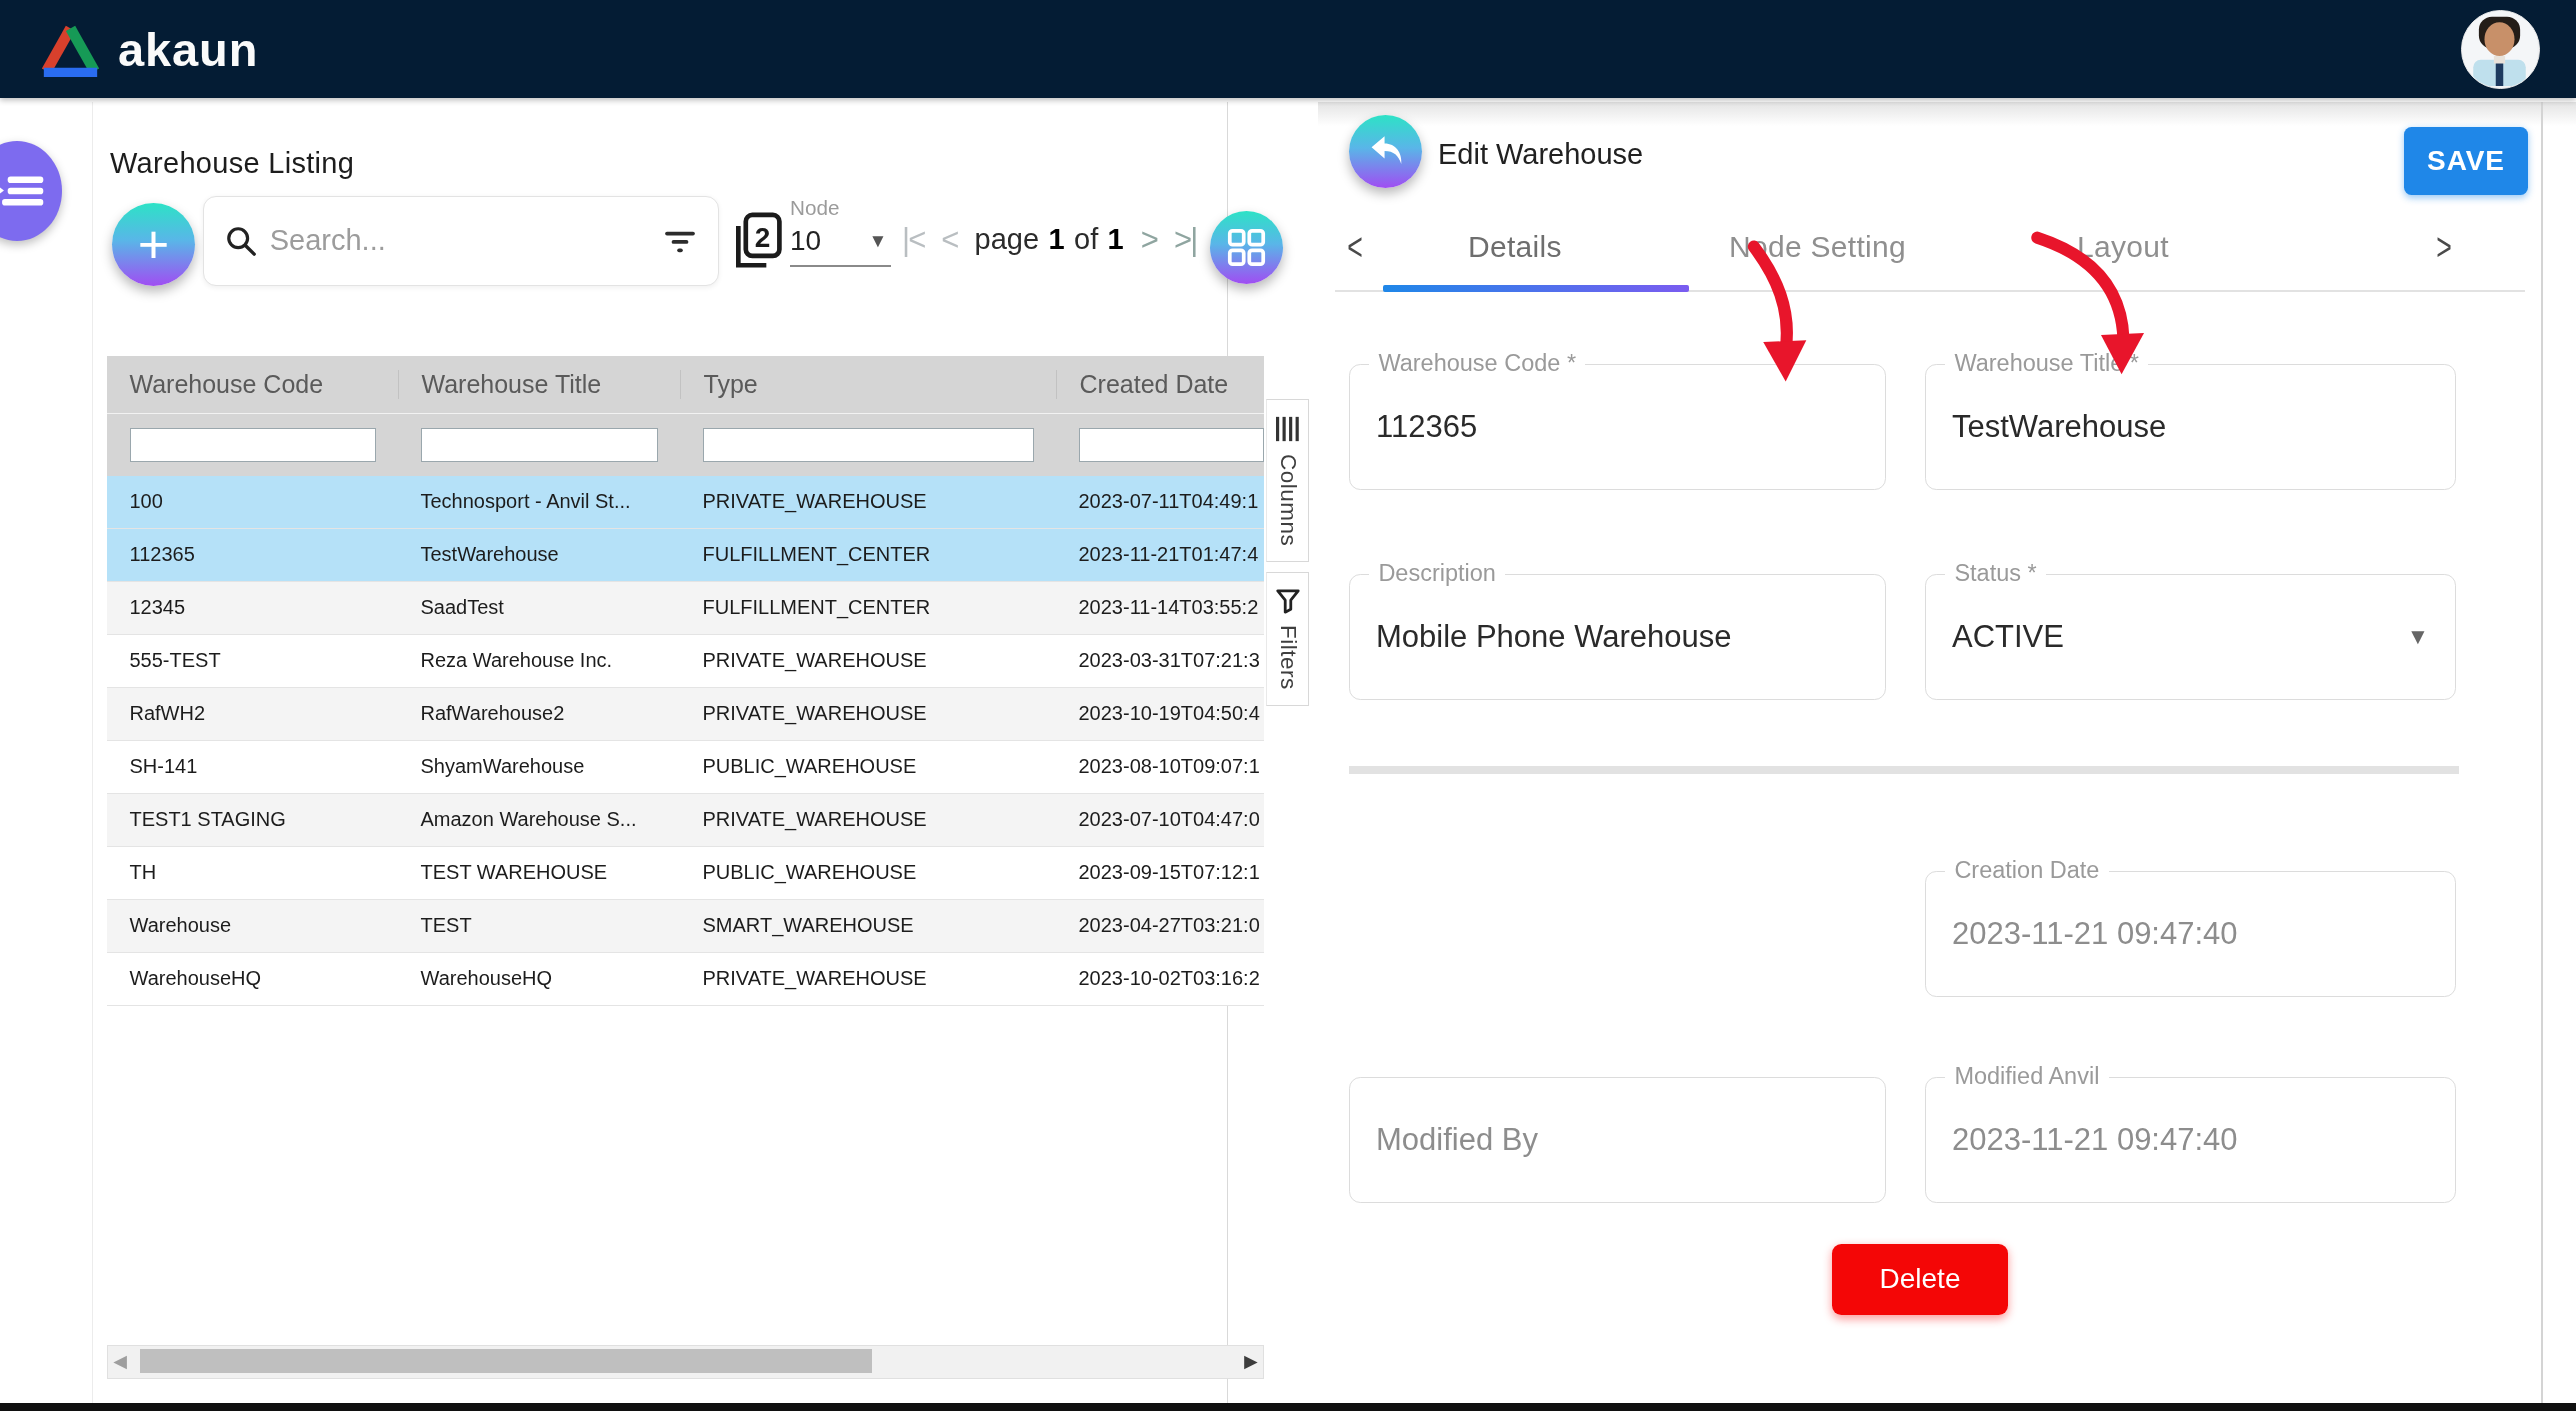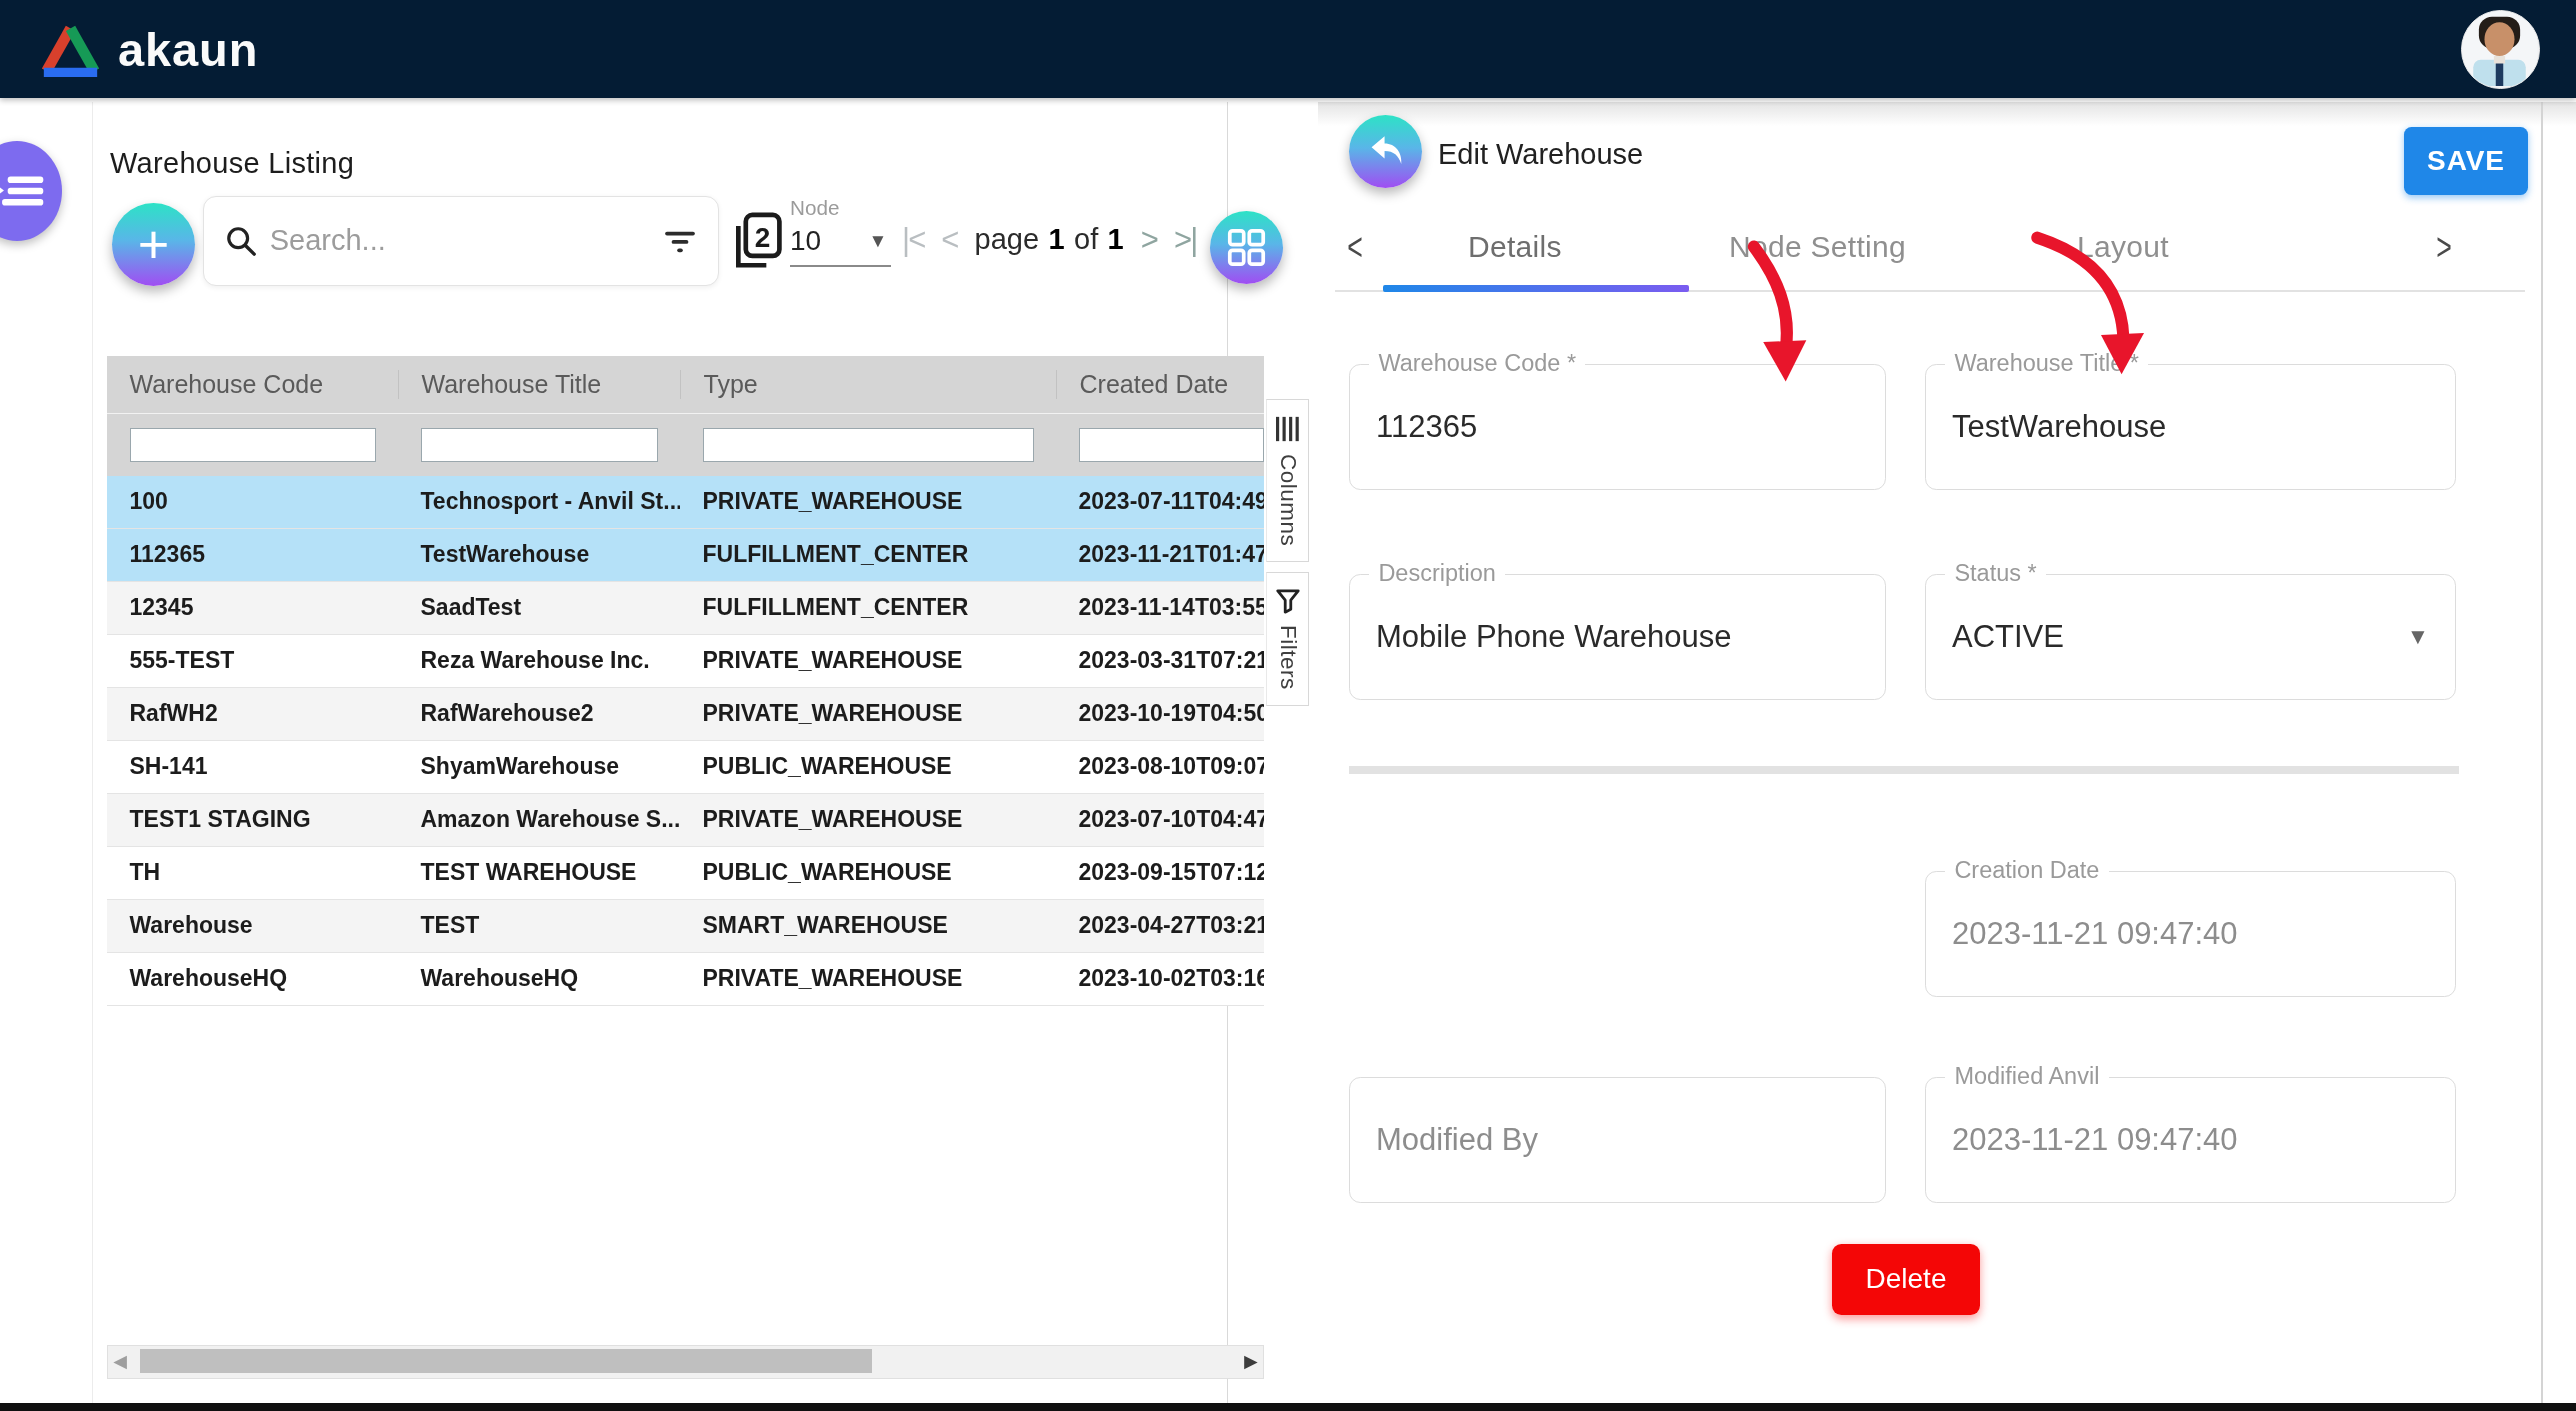--- a/index.html
+++ b/index.html
@@ -49,21 +49,21 @@
   .table-wrap { position:absolute; left:14px; top:254px; width:1157px; }
   .thead { display:grid; grid-template-columns:291px 282px 376px 208px; background:#d5d5d5; height:58px; align-items:center; border-bottom:1.9px solid #f2f2f2; }
   .thead span { font-size:25px; color:#5a5a5a; padding-left:22.5px; border-left:1.9px solid #c2c2c2; overflow:hidden; white-space:nowrap; }
   .thead span:first-child { border-left:none; }
   .tfilters { display:grid; grid-template-columns:291px 282px 376px 208px; background:#d5d5d5; height:62px; align-items:center; }
   .tfilters input { margin-left:22.5px; width:calc(100% - 45px); height:34px; border:1.9px solid #9aa7ad; background:#fff; outline:none; font-size:22.5px; padding:0 7.5px; }
   .tfilters .cell4 input { width:calc(100% - 22.5px); }
   .tbody .trow { display:grid; grid-template-columns:291px 282px 376px 208px; height:53px; align-items:center; border-bottom:1.9px solid #e4e4e4; background:#fff; cursor:pointer; }
   .tbody .trow:nth-child(odd):not(.selected) { background:#f4f4f4; }
   .tbody .trow.selected { background:#b5e1f8; }
-  .tbody .trow span { font-size:23px; color:#1c1c1c; padding-left:22.5px; white-space:nowrap; overflow:hidden;font-weight:bold; }
+  .tbody .trow span { font-size:20px; color:#1c1c1c; padding-left:22.5px; white-space:nowrap; overflow:hidden; }
 
   
   .side-tabs { position:absolute; left:1173px; top:297px; width:43px; }
   .side-tab { background:#fff; border:1.9px solid #d8d8d8; border-left:1.9px solid #e9e9e9; width:43px; display:flex; flex-direction:column; align-items:center; padding:15px 0; gap:11.3px; cursor:pointer; }
   .side-tab + .side-tab { margin-top:9.4px; }
   .side-tab .vlabel { writing-mode:vertical-rl; font-size:22.5px; color:#3f3f3f; letter-spacing:0.5px; }
 
   
   .hscroll { position:absolute; left:14px; top:1243px; width:1157px; height:34px; background:#f1f1f1; border:1.9px solid #e0e0e0; display:flex; align-items:center; }
   .hs-arrow { width:24.4px; text-align:center; color:#9e9e9e; font-size:22.5px; cursor:pointer; }
@@ -88,21 +88,21 @@
 
   .field { position:absolute; border:1.9px solid #dcdcdc; border-radius:11.3px; background:#fff; }
   .field .flabel { position:absolute; left:19px; top:-15px; background:#fff; padding:0 9.4px; font-size:23.5px; color:#9a9a9a; white-space:nowrap; }
   .field .fvalue { position:absolute; left:26px; top:50%; transform:translateY(-50%); font-size:31px; color:#2a2a2a; white-space:nowrap; }
   .field .fvalue.muted { color:#8d8d8d; }
   .field .fcaret { position:absolute; right:26px; top:50%; transform:translateY(-50%); font-size:22.5px; color:#666; }
   .f-col1 { left:31px; width:537px; height:126px; }
   .f-col2 { left:607px; width:531px; height:126px; }
   .f-row1 { top:262px; } .f-row2 { top:472px; } .f-row3 { top:769px; } .f-row4 { top:975px; }
   .form-divider { position:absolute; left:31px; top:664px; width:1110px; height:8.4px; background:#e2e2e2; }
-  .delete-btn { position:absolute; left:514px; top:1142px; width:148px; height:71px; background:#f40606; border:none; border-radius:9.4px; color:#fff; font-size:28px; cursor:pointer; box-shadow:0 3.8px 9.4px rgba(244,6,6,.4); font-family:"Liberation Sans", sans-serif; }
+  .delete-btn { position:absolute; left:514px; top:1142px; width:176px; height:71px; background:#f40606; border:none; border-radius:9.4px; color:#fff; font-size:28px; cursor:pointer; box-shadow:0 3.8px 9.4px rgba(244,6,6,.4); font-family:"Liberation Sans", sans-serif; }
 
   .red-arrow { position:absolute; z-index:40; pointer-events:none; }
   .bottom-bar { position:absolute; left:0; top:1403px; width:2576px; height:9.4px; background:#101010; }
 </style>
 </head>
 <body>
 
 <div class="screen">
 
   <header class="navbar">

